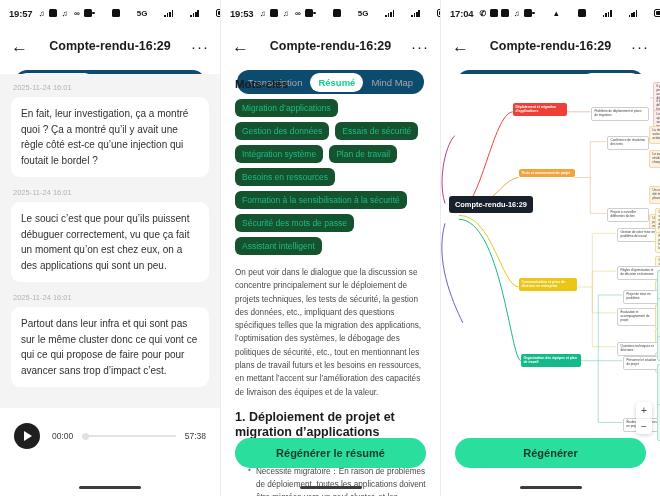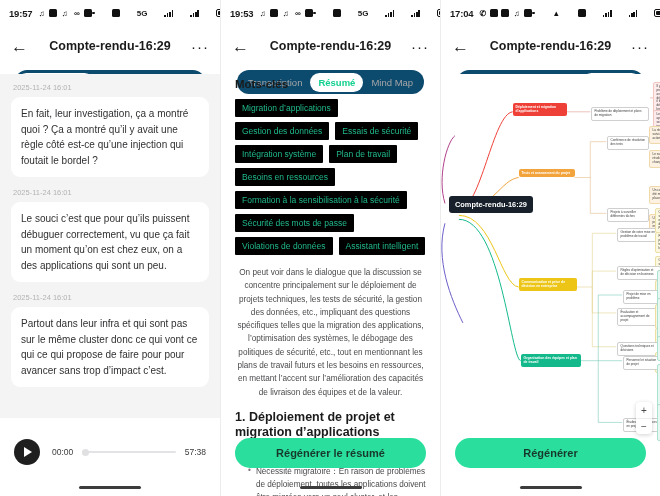--- a/index.html
+++ b/index.html
@@ -81,21 +81,21 @@
     padding: 9px 11px 0; overflow: hidden;
   }
   .tr-ts { font-size: 7.5px; color: #b3b3b5; margin: 0 0 5px 2px; }
   .bubble {
     background: #ffffff; border-radius: 9px; padding: 9px 10px;
     font-size: 10px; line-height: 1.55; color: #303033; margin-bottom: 11px;
   }
 
   
   .player {
-    position: absolute; left: 0; right: 0; bottom: 16px; height: 56px;
+    position: absolute; left: 0; right: 0; bottom: 32px; height: 56px;
     background: #ffffff; display: flex; align-items: center; padding: 0 14px;
   }
   .play-btn {
     width: 26px; height: 26px; border-radius: 50%; background: #1f1f1f;
     display: flex; align-items: center; justify-content: center; flex: 0 0 auto;
     cursor: pointer;
   }
   .play-tri {
     width: 0; height: 0; border-left: 8px solid #fff;
     border-top: 5px solid transparent; border-bottom: 5px solid transparent;
@@ -120,24 +120,24 @@
   }
 
   
   .sum-body {
     position: absolute; top: 74px; left: 0; right: 0; bottom: 0;
     padding: 4px 14px 0; overflow: hidden;
   }
   .sum-h { font-size: 11.5px; font-weight: bold; color: #1b1b1b; margin-bottom: 9px; }
   .chips { display: flex; flex-wrap: wrap; gap: 5px 6px; margin-bottom: 11px; }
   .chip {
-    background: #000000; color: #20b98a; font-size: 8.5px;
-    padding: 4px 7px; border-radius: 1px; white-space: nowrap; cursor: pointer;
-  }
-  .sum-p { font-size: 8.2px; line-height: 1.62; color: #4a4a4d; text-align: center; }
+    background: #14532d; color: #20b98a; font-size: 8.5px;
+    padding: 4px 7px; border-radius: 6px; white-space: nowrap; cursor: pointer;
+  }
+  .sum-p { font-size: 8.2px; line-height: 1.62; color: #4a4a4d; text-align: left; }
   .sum-h2 { font-size: 12.5px; font-weight: bold; color: #1b1b1b; margin: 11px 0 6px; line-height: 1.25; }
   .li1 { display: flex; gap: 5px; font-size: 8.4px; font-weight: bold; color: #242427; margin-bottom: 6px; }
   .li2 { display: flex; gap: 5px; font-size: 8.2px; line-height: 1.6; color: #4a4a4d; padding-left: 13px; }
   .dot-b { color: #7a7a7d; line-height: 1.4; }
   .cta {
     position: absolute; left: 14px; right: 14px; bottom: 28px; height: 30px;
     background: #2ade9e; border-radius: 16px; color: #17392c;
     font-size: 11px; font-weight: bold;
     display: flex; align-items: center; justify-content: center; cursor: pointer;
   }
@@ -298,21 +298,20 @@
       <div class="sum-h">Mots-clés</div>
       <div class="chips">
         <span class="chip">Migration d’applications</span>
         <span class="chip">Gestion des données</span>
         <span class="chip">Essais de sécurité</span>
         <span class="chip">Intégration système</span>
         <span class="chip">Plan de travail</span>
         <span class="chip">Besoins en ressources</span>
         <span class="chip">Formation à la sensibilisation à la sécurité</span>
         <span class="chip">Sécurité des mots de passe</span>
-        <span class="chip">Violations de données</span>
         <span class="chip">Assistant intelligent</span>
       </div>
       <div class="sum-p">On peut voir dans le dialogue que la discussion se concentre principalement sur le déploiement de projets techniques, les tests de sécurité, la gestion des données, etc., impliquant des questions spécifiques telles que la migration des applications, l’optimisation des systèmes, le débogage des politiques de sécurité, etc., tout en mentionnant les plans de travail futurs et les besoins en ressources, en mettant l’accent sur l’amélioration des capacités de livraison des équipes et de la valeur.</div>
       <div class="sum-h2">1. Déploiement de projet et migration d’applications</div>
       <div class="li1">
         <span class="dot-b">•</span>
         <span>Plan de migration des applications</span>
       </div>
       <div class="li2">
         <span class="dot-b">•</span>

